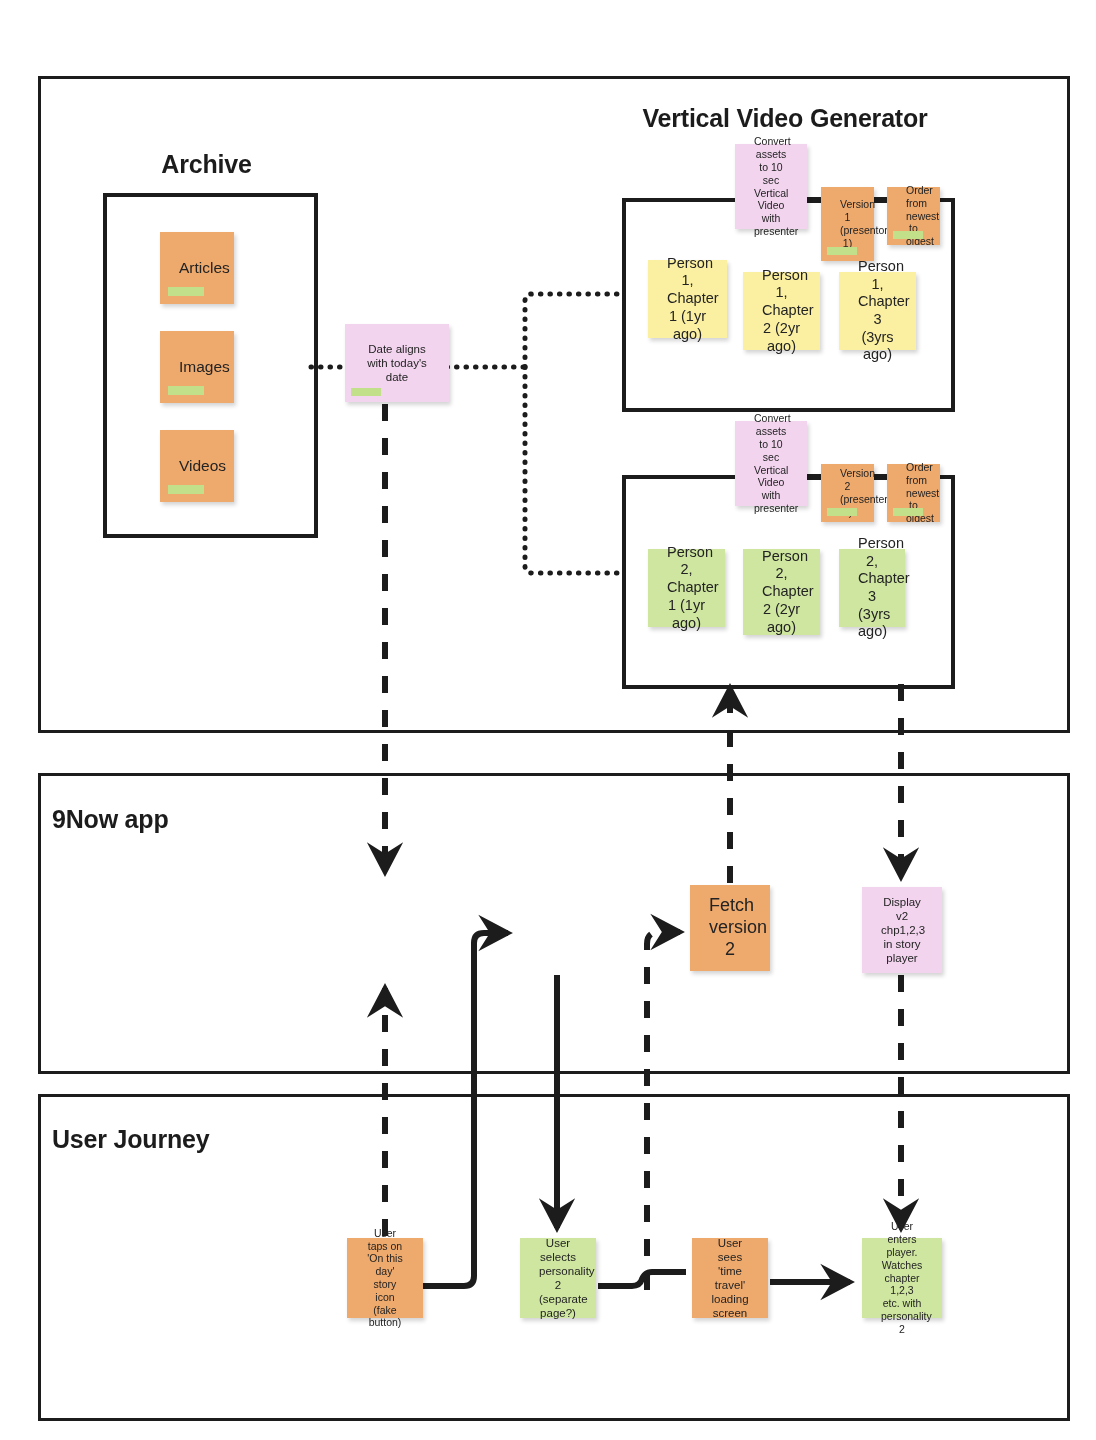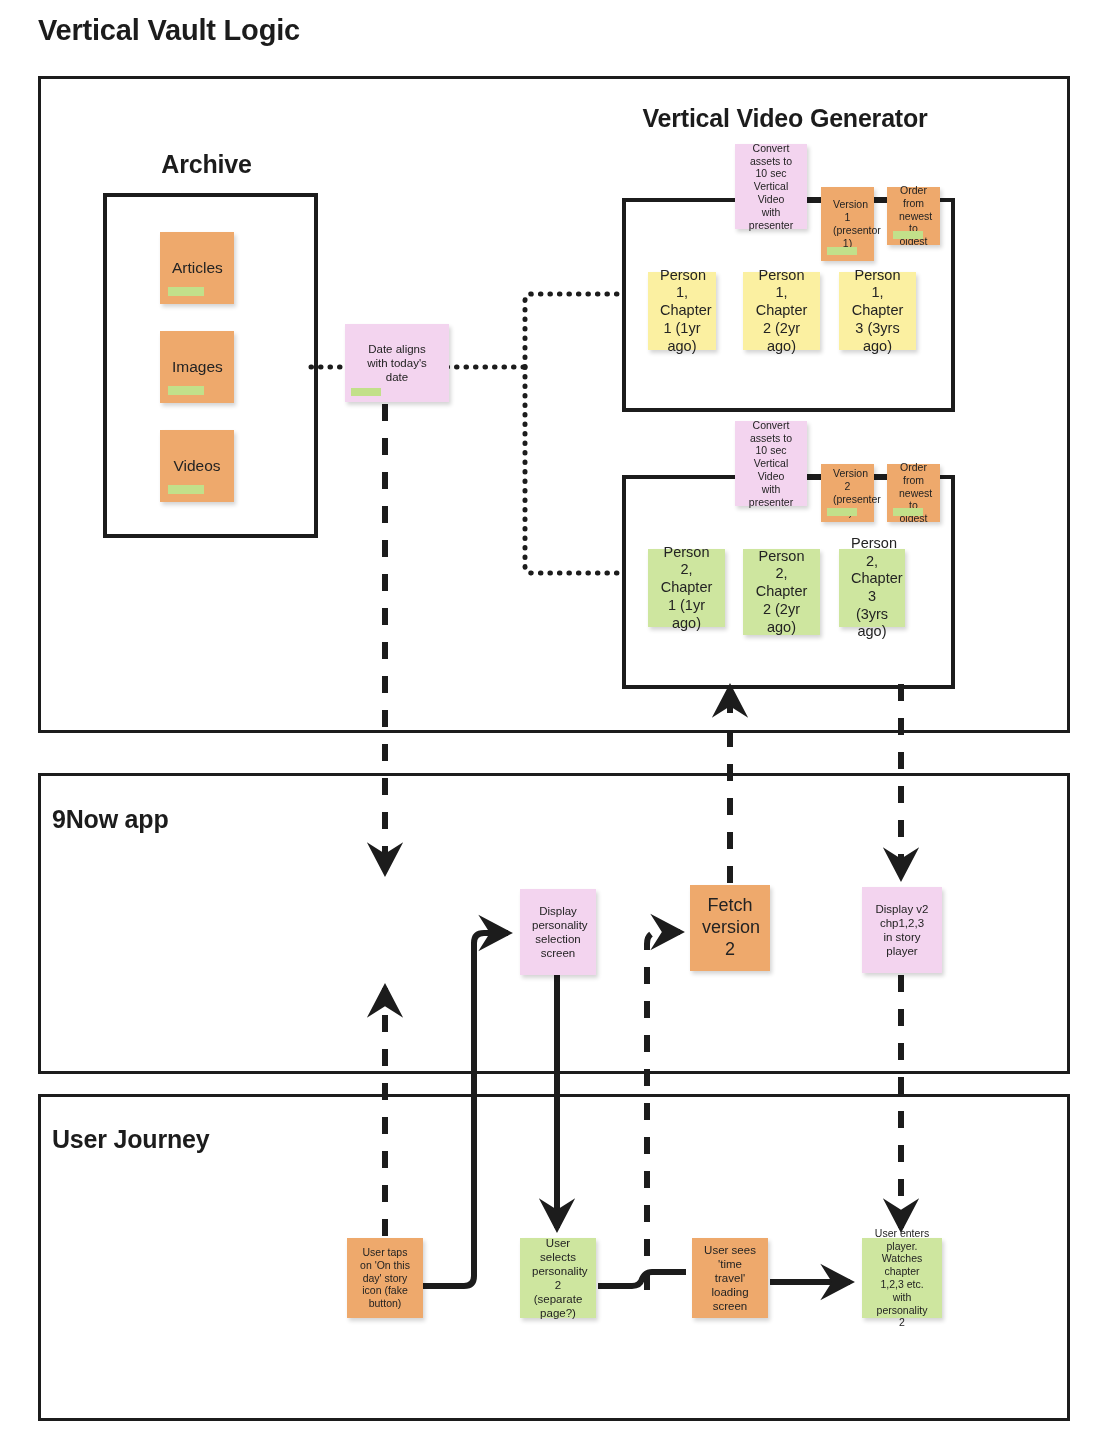--- a/index.html
+++ b/index.html
@@ -32,21 +32,21 @@
   .frame{
     position:absolute;border:4px solid #1c1c1c;background:transparent;z-index:2;
   }
 
   .note{
     position:absolute;z-index:5;
     box-sizing:border-box;
     display:flex;flex-direction:column;align-items:center;justify-content:center;
     text-align:center;line-height:1.22;color:#232323;
     box-shadow:2px 3px 4px rgba(0,0,0,0.17);
-    padding:3px 12px;
+    padding:3px 19px;
   }
   .note .txt{display:block;width:100%;}
   .tag{
     position:absolute;left:8px;bottom:8px;
     width:36px;height:9px;background:#c2e08a;
   }
   .tag.small{width:30px;height:8px;left:6px;bottom:6px;}
   .note.orange{background:#eea96c;}
   .note.pink{background:#f3d4ef;}
   .note.yellow{background:#fbf0a1;}
@@ -56,21 +56,20 @@
   .f15{font-size:15.5px;}
   .f10{font-size:10.5px;}
   .f11{font-size:11.5px;}
   .f18{font-size:18px;}
 </style>
 </head>
 <body>
 
 <div class="canvas">
 
-  <div id="page-title">Vertical Vault Logic</div>
 
   <svg class="svg-layer svg-under" viewBox="0 0 1096 1440" xmlns="http://www.w3.org/2000/svg">
     <defs>
       <marker id="ah" viewBox="0 0 12 12" refX="9.5" refY="6" markerWidth="7" markerHeight="7" orient="auto-start-reverse">
         <path d="M0.5,0.5 L11,6 L0.5,11.5 L4,6 Z" fill="#1c1c1c"></path>
       </marker>
     </defs>
 
     <path d="M311,367 L344,367" stroke="#1c1c1c" stroke-width="5" fill="none" stroke-linecap="round" stroke-dasharray="0.5 9"></path>
 
@@ -124,21 +123,21 @@
   </div>
   <div class="note orange f10" style="left:821px;top:187px;width:53px;height:74px;">
     <span class="txt">Version 1 (presentor 1)</span>
     <span class="tag small"></span>
   </div>
   <div class="note orange f10" style="left:887px;top:187px;width:53px;height:58px;">
     <span class="txt">Order from newest to oldest</span>
     <span class="tag small"></span>
   </div>
 
-  <div class="note yellow f14" style="left:648px;top:272px;width:68px;height:78px;">
+  <div class="note yellow f14" style="left:648px;top:260px;width:79px;height:78px;">
     <span class="txt">Person 1, Chapter 1 (1yr ago)</span>
   </div>
   <div class="note yellow f14" style="left:743px;top:272px;width:77px;height:78px;">
     <span class="txt">Person 1, Chapter 2 (2yr ago)</span>
   </div>
   <div class="note yellow f14" style="left:839px;top:272px;width:77px;height:78px;">
     <span class="txt">Person 1, Chapter 3 (3yrs ago)</span>
   </div>
 
   <div class="frame" style="left:622px;top:475px;width:325px;height:206px;"></div>
@@ -158,23 +157,20 @@
   <div class="note green f14" style="left:648px;top:549px;width:77px;height:78px;">
     <span class="txt">Person 2, Chapter 1 (1yr ago)</span>
   </div>
   <div class="note green f14" style="left:743px;top:549px;width:77px;height:86px;">
     <span class="txt">Person 2, Chapter 2 (2yr ago)</span>
   </div>
   <div class="note green f14" style="left:839px;top:549px;width:66px;height:78px;">
     <span class="txt">Person 2, Chapter 3 (3yrs ago)</span>
   </div>
 
-  <div class="note pink f11" style="left:520px;top:889px;width:76px;height:86px;">
-    <span class="txt">Display personality selection screen</span>
-  </div>
   <div class="note orange f18" style="left:690px;top:885px;width:80px;height:86px;">
     <span class="txt">Fetch version 2</span>
   </div>
   <div class="note pink f11" style="left:862px;top:887px;width:80px;height:86px;">
     <span class="txt">Display v2 chp1,2,3 in story player</span>
   </div>
 
   <div class="note orange f10" style="left:347px;top:1238px;width:76px;height:80px;">
     <span class="txt">User taps on 'On this day' story icon (fake button)</span>
   </div>

